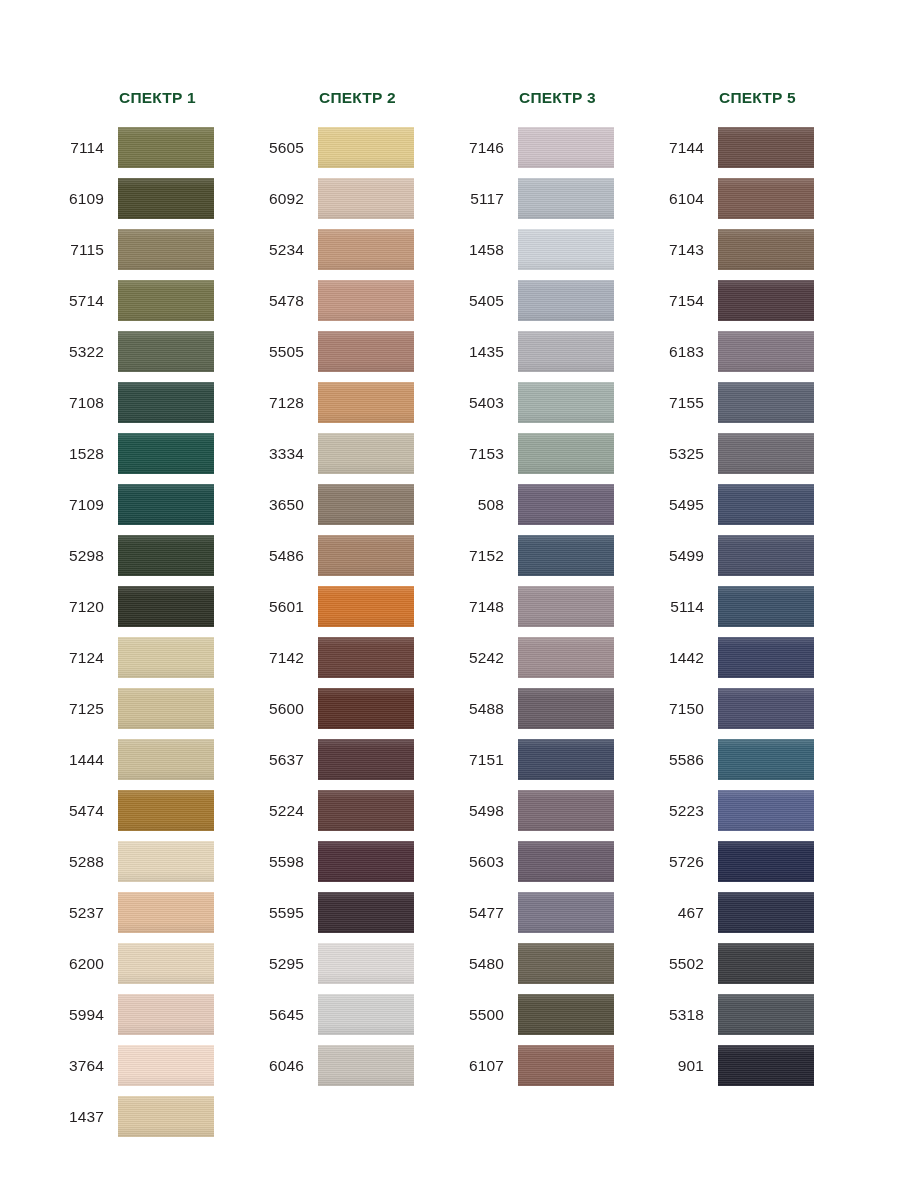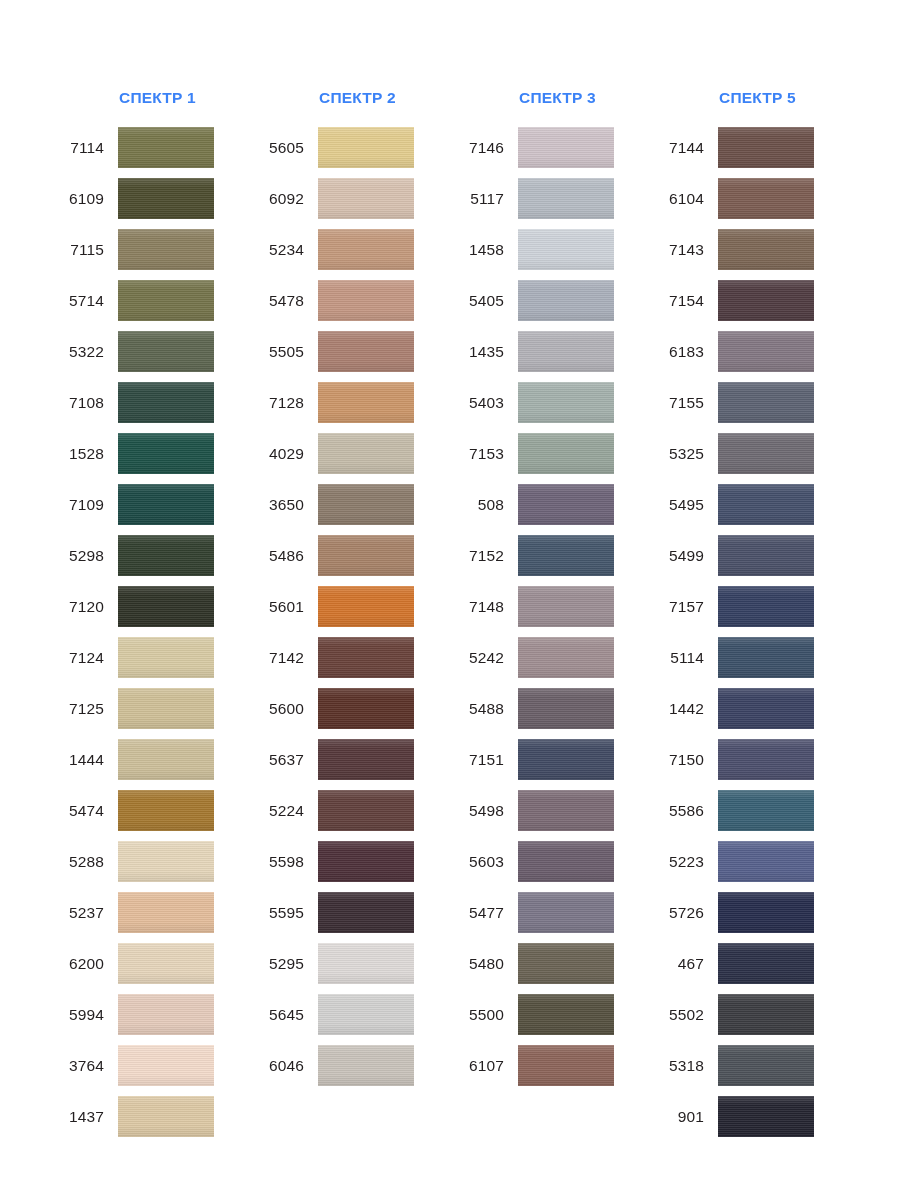--- a/index.html
+++ b/index.html
@@ -33,21 +33,21 @@
     width: 200px;
     flex: 0 0 200px;
     display: flex;
     flex-direction: column;
   }
   .col-header {
     height: 34px;
     font-size: 15.5px;
     font-weight: bold;
     letter-spacing: 0.2px;
-    color: #3b82f6;
+    color: #14532d;
     text-align: left;
     padding-left: 62px;
     box-sizing: border-box;
     line-height: 20px;
     white-space: nowrap;
   }
   .rows {
     display: flex;
     flex-direction: column;
   }
@@ -217,21 +217,21 @@
           </div>
         <div class="swatch-row">
             <span class="code">5505</span>
             <span class="swatch" style="background-color: rgb(171, 128, 113);"></span>
           </div>
         <div class="swatch-row">
             <span class="code">7128</span>
             <span class="swatch" style="background-color: rgb(204, 150, 105);"></span>
           </div>
         <div class="swatch-row">
-            <span class="code">4029</span>
+            <span class="code">3334</span>
             <span class="swatch" style="background-color: rgb(197, 188, 170);"></span>
           </div>
         <div class="swatch-row">
             <span class="code">3650</span>
             <span class="swatch" style="background-color: rgb(139, 123, 107);"></span>
           </div>
         <div class="swatch-row">
             <span class="code">5486</span>
             <span class="swatch" style="background-color: rgb(167, 130, 104);"></span>
           </div>
@@ -393,24 +393,20 @@
           </div>
         <div class="swatch-row">
             <span class="code">5495</span>
             <span class="swatch" style="background-color: rgb(68, 79, 107);"></span>
           </div>
         <div class="swatch-row">
             <span class="code">5499</span>
             <span class="swatch" style="background-color: rgb(74, 80, 104);"></span>
           </div>
         <div class="swatch-row">
-            <span class="code">7157</span>
-            <span class="swatch" style="background-color: rgb(52, 63, 97);"></span>
-          </div>
-        <div class="swatch-row">
             <span class="code">5114</span>
             <span class="swatch" style="background-color: rgb(59, 80, 104);"></span>
           </div>
         <div class="swatch-row">
             <span class="code">1442</span>
             <span class="swatch" style="background-color: rgb(58, 66, 98);"></span>
           </div>
         <div class="swatch-row">
             <span class="code">7150</span>
             <span class="swatch" style="background-color: rgb(75, 78, 108);"></span>

